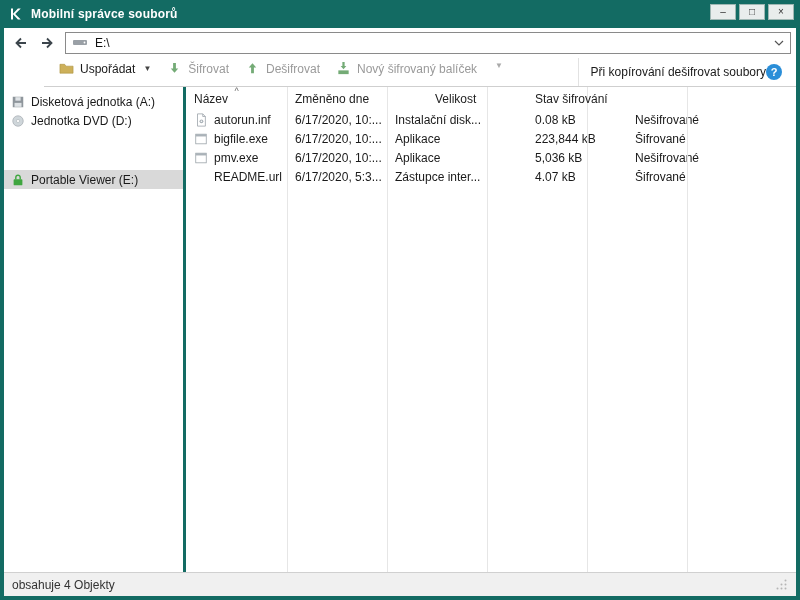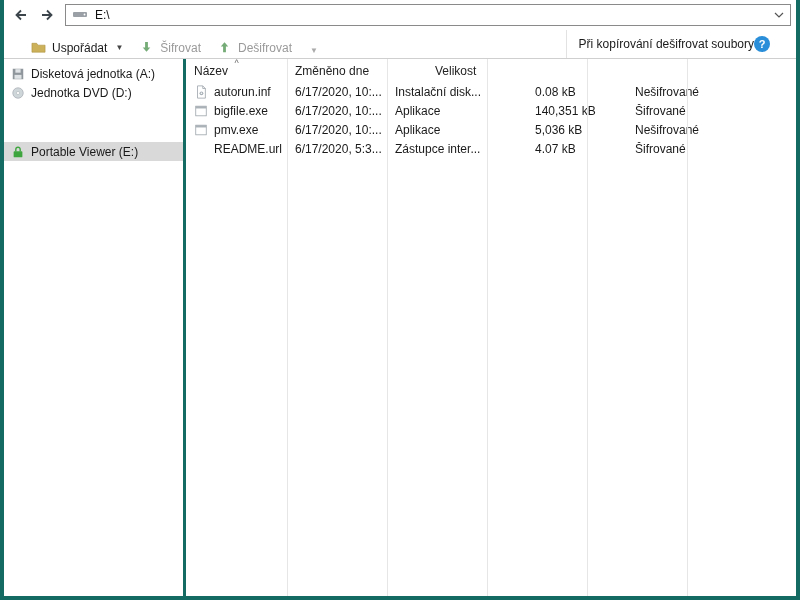--- a/index.html
+++ b/index.html
@@ -31,21 +31,21 @@
   .navbar { height: 30px; display: flex; align-items: center; padding: 3px 5px; gap: 2px; background: #fff; }
   .navbtn { width: 24px; height: 22px; border: none; background: transparent; display: flex; align-items: center; justify-content: center; padding: 0; }
   .addressbar {
     flex: 1; height: 22px; border: 1px solid #8a8a8a; background: #fff;
     display: flex; align-items: center; padding: 0 6px; gap: 7px; margin-left: 4px;
   }
   .addr { flex: 1; color: #111; }
   .chev { display: inline-flex; align-items: center; }
 
   
-  .toolbar { height: 29px; display: flex; align-items: flex-end; padding: 0 20px; border-bottom: 1px solid #cfcfcf; gap: 2px; background: #fff; }
+  .toolbar { height: 29px; display: flex; align-items: flex-start; padding: 0 8px; border-bottom: 1px solid #cfcfcf; gap: 2px; background: #fff; margin-left: 40px; }
   .tbtn { display: inline-flex; align-items: center; gap: 6px; padding: 3px 7px; background: transparent; border: none; font-size: 12px; color: #1a1a1a; font-family: "Liberation Sans", sans-serif; }
   .tbtn .caret { font-size: 8px; color: #444; margin-left: 2px; }
   .tbtn.disabled { color: var(--disabled_text, #9a9a9a); }
   .tbtn.disabled .caret { color: #aaa; }
   .tbtn svg { flex: 0 0 auto; }
   .toolbar-right { margin-left: auto; display: flex; align-items: center; gap: 0; padding: 0 6px 0 12px; border-left: 1px solid #e2e2e2; height: 100%; }
   .info-badge {
     width: 16px; height: 16px; border-radius: 50%;
     background: var(--info_blue, #2a8ed8); color: #fff; font-weight: bold; font-size: 11px;
     display: inline-flex; align-items: center; justify-content: center;
@@ -74,20 +74,34 @@
 
   
   .statusbar { height: 24px; background: #f0f0f0; border-top: 1px solid #d0d0d0; display: flex; align-items: center; padding: 0 8px; color: #333; }
   .grip { margin-left: auto; display: inline-flex; }
 </style>
 </head>
 <body>
 
 <div class="window">
 
+  <div class="titlebar">
+    <span class="logo">
+      <svg width="16" height="16" viewBox="0 0 16 16">
+          <path d="M3 2.5v11h2v-11z" fill="#fff"></path>
+          <path d="M12.8 2.5L7.2 8l5.6 5.5H9.9L4.8 8l5.1-5.5z" fill="#fff"></path>
+        </svg>
+    </span>
+    <span class="title">Mobilní správce souborů</span>
+    <div class="controls">
+      <button class="ctrl">–</button>
+      <button class="ctrl">□</button>
+      <button class="ctrl">×</button>
+    </div>
+  </div>
 
   <div class="bodywrap">
 
     <div class="navbar">
       <button class="navbtn">
         <svg width="16" height="16" viewBox="0 0 16 16">
             <path d="M13 8H4M8 3.5L3.5 8 8 12.5" stroke="#3c454c" stroke-width="1.8" fill="none"></path>
           </svg>
       </button>
       <button class="navbtn">
@@ -123,20 +137,27 @@
         <svg width="15" height="15" viewBox="0 0 16 16">
             <path d="M6.5 2h3v6H12L8 12.5 4 8h2.5z" fill="#74ab76"></path>
           </svg>
         <span>Šifrovat</span>
       </button>
       <button class="tbtn disabled">
         <svg width="15" height="15" viewBox="0 0 16 16">
             <path d="M8 2.5L12 7H9.5v6h-3V7H4z" fill="#74ab76"></path>
           </svg>
         <span>Dešifrovat</span>
+      </button>
+      <button class="tbtn disabled">
+        <svg width="15" height="15" viewBox="0 0 16 16">
+            <path d="M6.8 1h2.4v4.2H11L8 8.8 5 5.2h1.8z" fill="#74ab76"></path>
+            <rect x="2.5" y="10" width="11" height="4" fill="#74ab76"></rect>
+          </svg>
+        <span>Nový šifrovaný balíček</span>
       </button>
       <button class="tbtn disabled">
         <span class="caret">▼</span>
       </button>
       <div class="toolbar-right">
         <span>Při kopírování dešifrovat soubory</span>
         <span class="info-badge">?</span>
       </div>
     </div>
 
@@ -179,20 +200,23 @@
         <div class="thead">
           <div class="th c0">
             <span class="sort-ind">^</span>
             <span>Název</span>
           </div>
           <div class="th c1">
               <span>Změněno dne</span>
             </div>
           <div class="th c3">
               <span>Velikost</span>
+            </div>
+          <div class="th c4">
+              <span>Stav šifrování</span>
             </div>
         </div>
 
         <div class="tr">
           <div class="td namecell c0">
             <span class="ficon">
               <svg width="14" height="14" viewBox="0 0 16 16">
                   <path d="M4 1h6l3 3v11H4z" fill="#fff" stroke="#9aa2a8" stroke-width="0.9"></path>
                   <path d="M10 1v3h3" fill="none" stroke="#9aa2a8" stroke-width="0.9"></path>
                   <circle cx="8.5" cy="9.5" r="2.2" fill="#aab2b8"></circle>
@@ -212,21 +236,21 @@
             <span class="ficon">
               <svg width="14" height="14" viewBox="0 0 16 16">
                   <rect x="2" y="2.5" width="12" height="11" fill="#fff" stroke="#9aa2a8" stroke-width="0.9"></rect>
                   <rect x="2" y="2.5" width="12" height="2.6" fill="#aab2b8"></rect>
                 </svg>
             </span>
             <span>bigfile.exe</span>
           </div>
           <div class="td c1">6/17/2020, 10:...</div>
           <div class="td c2">Aplikace</div>
-          <div class="td c3">140,351 kB</div>
+          <div class="td c3">223,844 kB</div>
           <div class="td c4">Šifrované</div>
         </div>
 
         <div class="tr">
           <div class="td namecell c0">
             <span class="ficon">
               <svg width="14" height="14" viewBox="0 0 16 16">
                   <rect x="2" y="2.5" width="12" height="11" fill="#fff" stroke="#9aa2a8" stroke-width="0.9"></rect>
                   <rect x="2" y="2.5" width="12" height="2.6" fill="#aab2b8"></rect>
                 </svg>
@@ -245,15 +269,28 @@
             <span>README.url</span>
           </div>
           <div class="td c1">6/17/2020, 5:3...</div>
           <div class="td c2">Zástupce inter...</div>
           <div class="td c3">4.07 kB</div>
           <div class="td c4">Šifrované</div>
         </div>
       </div>
     </div>
 
+    <div class="statusbar">
+      <span>obsahuje 4 Objekty</span>
+      <span class="grip">
+        <svg width="13" height="13" viewBox="0 0 13 13">
+            <circle cx="10.5" cy="10.5" r="1" fill="#b5b5b5"></circle>
+            <circle cx="6.5" cy="10.5" r="1" fill="#b5b5b5"></circle>
+            <circle cx="10.5" cy="6.5" r="1" fill="#b5b5b5"></circle>
+            <circle cx="2.5" cy="10.5" r="1" fill="#b5b5b5"></circle>
+            <circle cx="6.5" cy="6.5" r="1" fill="#b5b5b5"></circle>
+            <circle cx="10.5" cy="2.5" r="1" fill="#b5b5b5"></circle>
+          </svg>
+      </span>
+    </div>
 
   </div>
 </div>
 
 </body></html>

